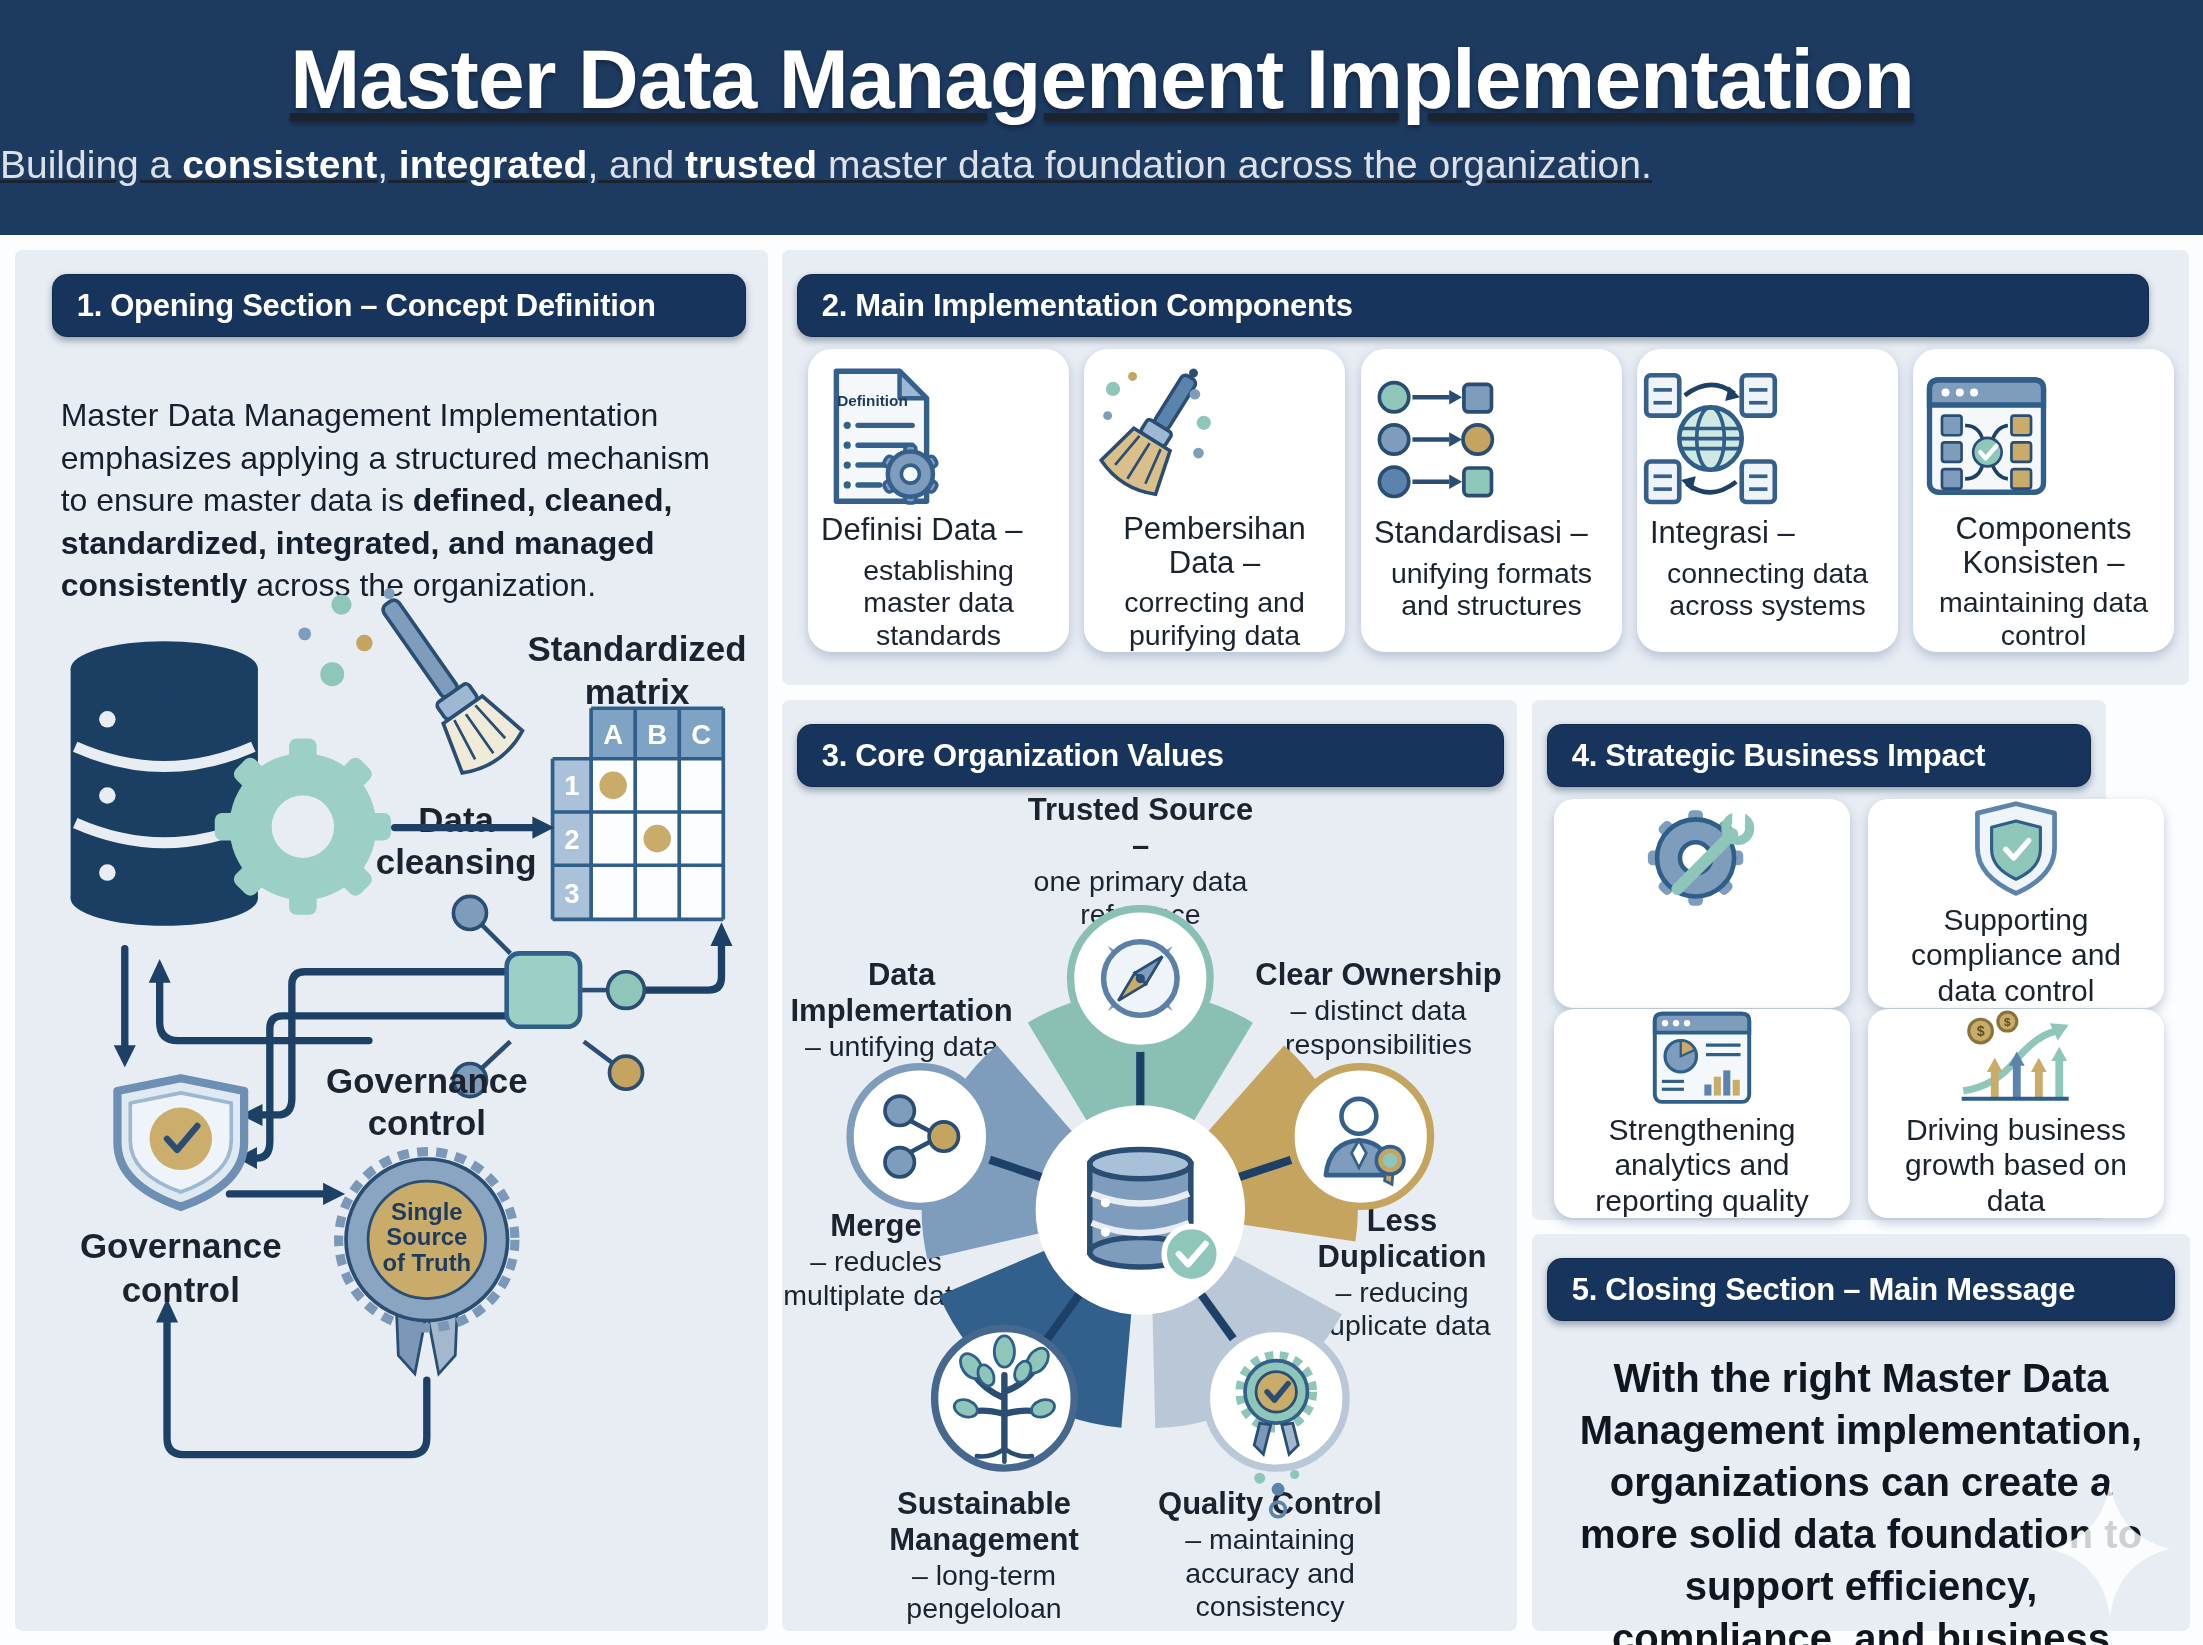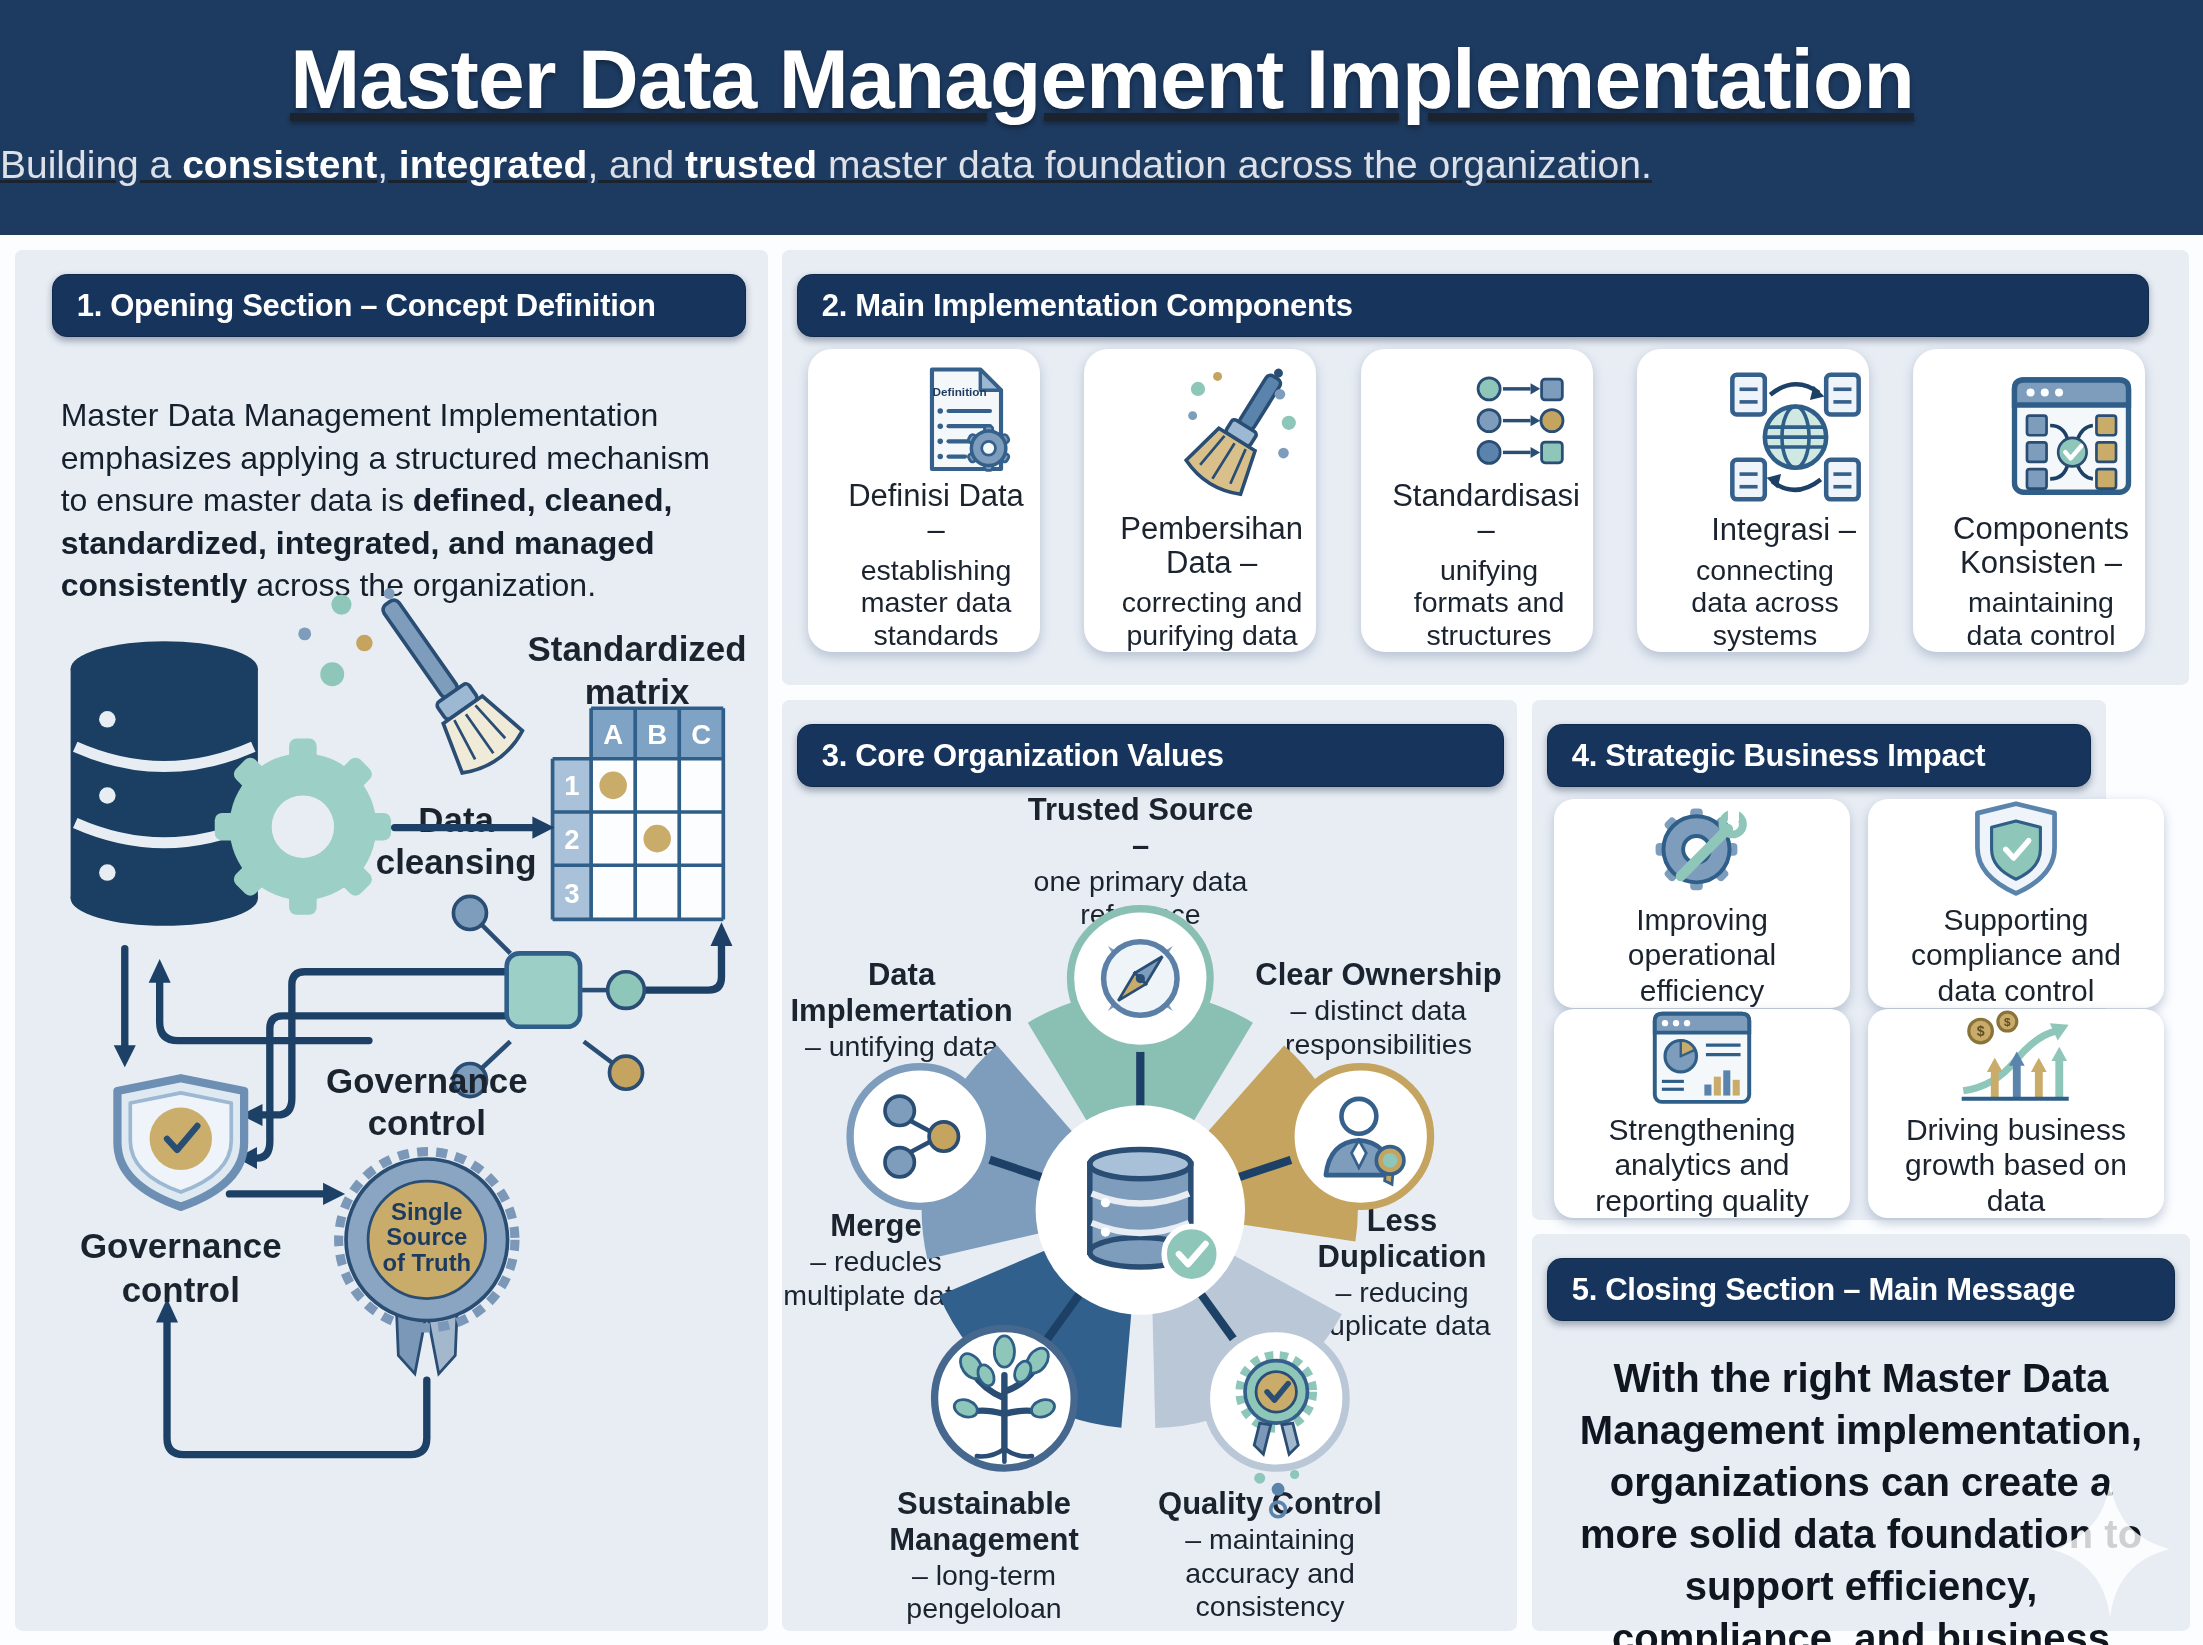--- a/index.html
+++ b/index.html
@@ -32,23 +32,23 @@
           line-height:1.33;color:#16202c;}
   #diagram1{position:absolute;left:14.7px;top:327px;}
   .dl{font-weight:bold;fill:#1a232e;font-size:38px;text-anchor:middle;}
   .mtx{fill:#ffffff;font-weight:bold;font-size:30px;text-anchor:middle;}
   .bdg{fill:#1d3a5f;font-weight:bold;font-size:26px;text-anchor:middle;}
   .ln{stroke:#1d4166;stroke-width:8;fill:none;stroke-linecap:round;}
   .ln2{stroke:#2a4d74;stroke-width:5;fill:none;}
   .ah{fill:#1d4166;}
   svg text{font-family:"Liberation Sans",sans-serif;}
   
-  .card2{position:absolute;top:99px;width:208px;height:303px;background:#ffffff;
+  .card2{position:absolute;top:99px;width:261px;height:303px;background:#ffffff;
          border-radius:24px;box-shadow:0 4.6px 11px rgba(110,130,160,.4);
-         display:flex;flex-direction:column;align-items:flex-end;padding-left:24px;}
+         display:flex;flex-direction:column;align-items:flex-start;}
   .card2 .cicon{margin-top:14.7px;}
   .ctitle{font-weight:normal;font-size:31px;text-align:center;line-height:1.12;
           margin-top:1.8px;padding:0 13px;}
   .cdesc{font-size:28.5px;text-align:center;line-height:1.15;margin-top:5.5px;padding:0 13px;}
   
   .wlabel{position:absolute;text-align:center;}
   .wt{display:block;font-weight:bold;font-size:31px;line-height:1.15;}
   .wd{display:block;font-size:28.5px;line-height:1.17;margin-top:1.8px;}
   #wheel{position:absolute;left:0;top:161px;}
   
@@ -524,21 +524,20 @@
           <g transform="rotate(315 78 64)">
               <rect x="70" y="12" width="16" height="16" rx="5"></rect>
             </g>
         </g>
         <circle cx="78" cy="64" r="42" fill="#7e9dbd" stroke="#2f5e88" stroke-width="5"></circle>
         <circle cx="78" cy="64" r="17" fill="#fff" stroke="#2f5e88" stroke-width="5"></circle>
         <line x1="58" y1="98" x2="118" y2="38" stroke="#8ec7ba" stroke-width="13" stroke-linecap="round"></line>
         <circle cx="124" cy="32" r="13" fill="none" stroke="#8ec7ba" stroke-width="10"></circle>
         <rect x="118" y="14" width="14" height="14" fill="#ffffff"></rect>
       </svg>
-      <div class="c4label">Improving operational efficiency</div>
     </div>
 
     <div class="card4" style="left:336px;top:99px">
       <svg width="156" height="116" viewBox="0 0 170 126">
         <path d="M85 6 L134 18 L134 62 Q134 98 85 120 Q36 98 36 62 L36 18 Z" fill="#eef4f9" stroke="#5b84ad" stroke-width="6" stroke-linejoin="round"></path>
         <path d="M85 28 L116 36 L116 64 Q116 88 85 102 Q54 88 54 64 L54 36 Z" fill="#8ec7ba" stroke="#2f5e88" stroke-width="4" stroke-linejoin="round"></path>
         <path d="M72 64 l10 11 19 -22" stroke="#fff" stroke-width="7" fill="none" stroke-linecap="round" stroke-linejoin="round"></path>
       </svg>
       <div class="c4label">Supporting compliance and data control</div>
     </div>

